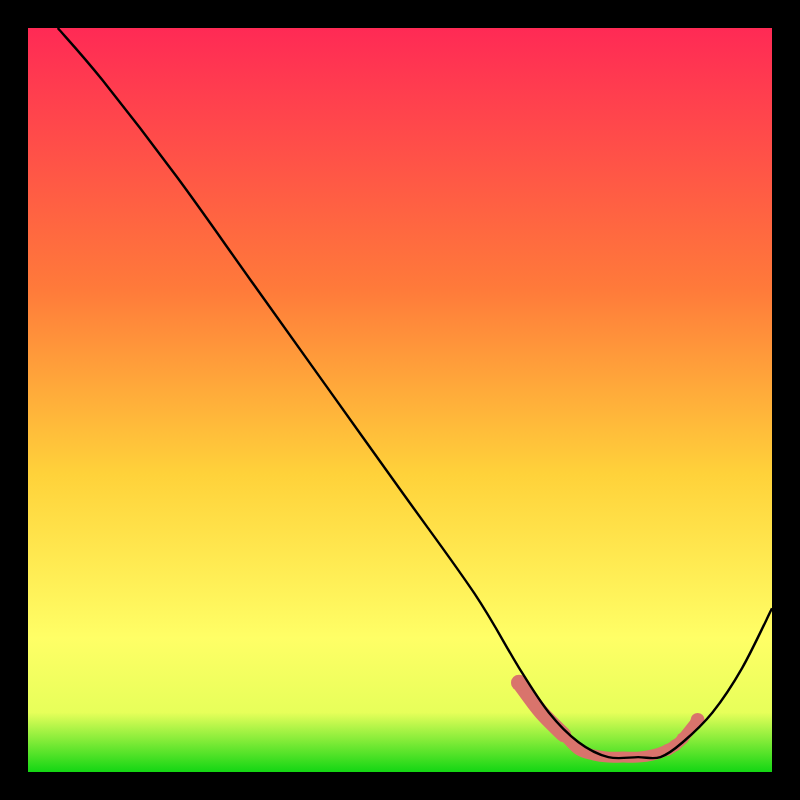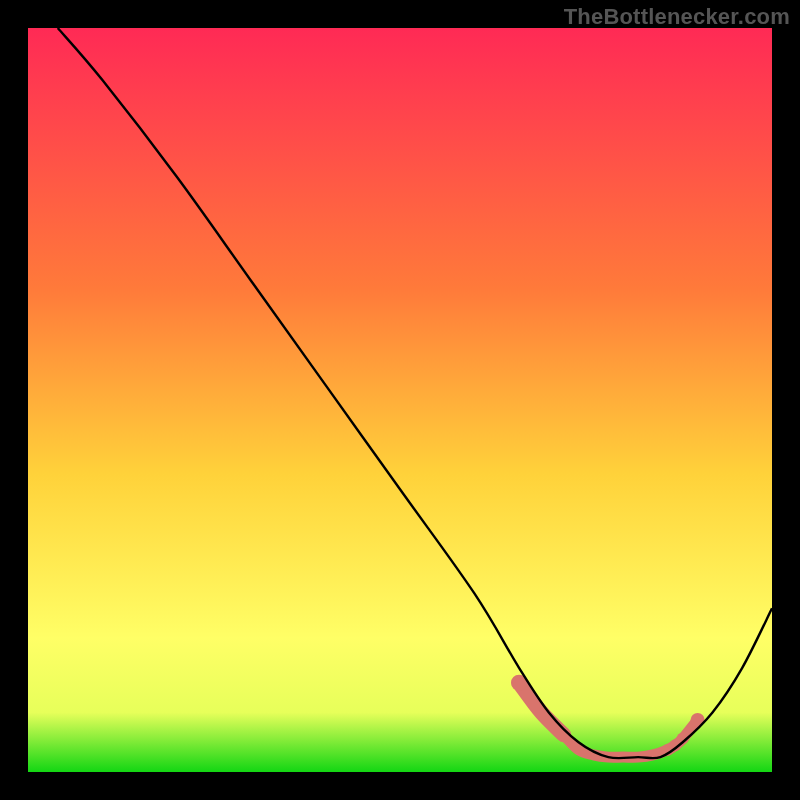--- a/index.html
+++ b/index.html
@@ -36,21 +36,20 @@
     background: #000;
   }
   svg {
     display: block;
   }
 </style>
 </head>
 <body>
 
 <div class="frame">
-  <div class="watermark">TheBottlenecker.com</div>
 
   <div class="plot-outer">
     <svg id="chart-svg" width="744" height="744" viewBox="0 0 744 744">
       <defs>
         <linearGradient id="bg-grad" x1="0" y1="0" x2="0" y2="1">
           <stop id="g0" offset="0%" stop-color="#ff2a55"></stop>
           <stop id="g1" offset="35%" stop-color="#ff7a3a"></stop>
           <stop id="g2" offset="60%" stop-color="#ffd23a"></stop>
           <stop id="g3" offset="82%" stop-color="#ffff66"></stop>
           <stop id="g4" offset="92%" stop-color="#e7ff5a"></stop>

